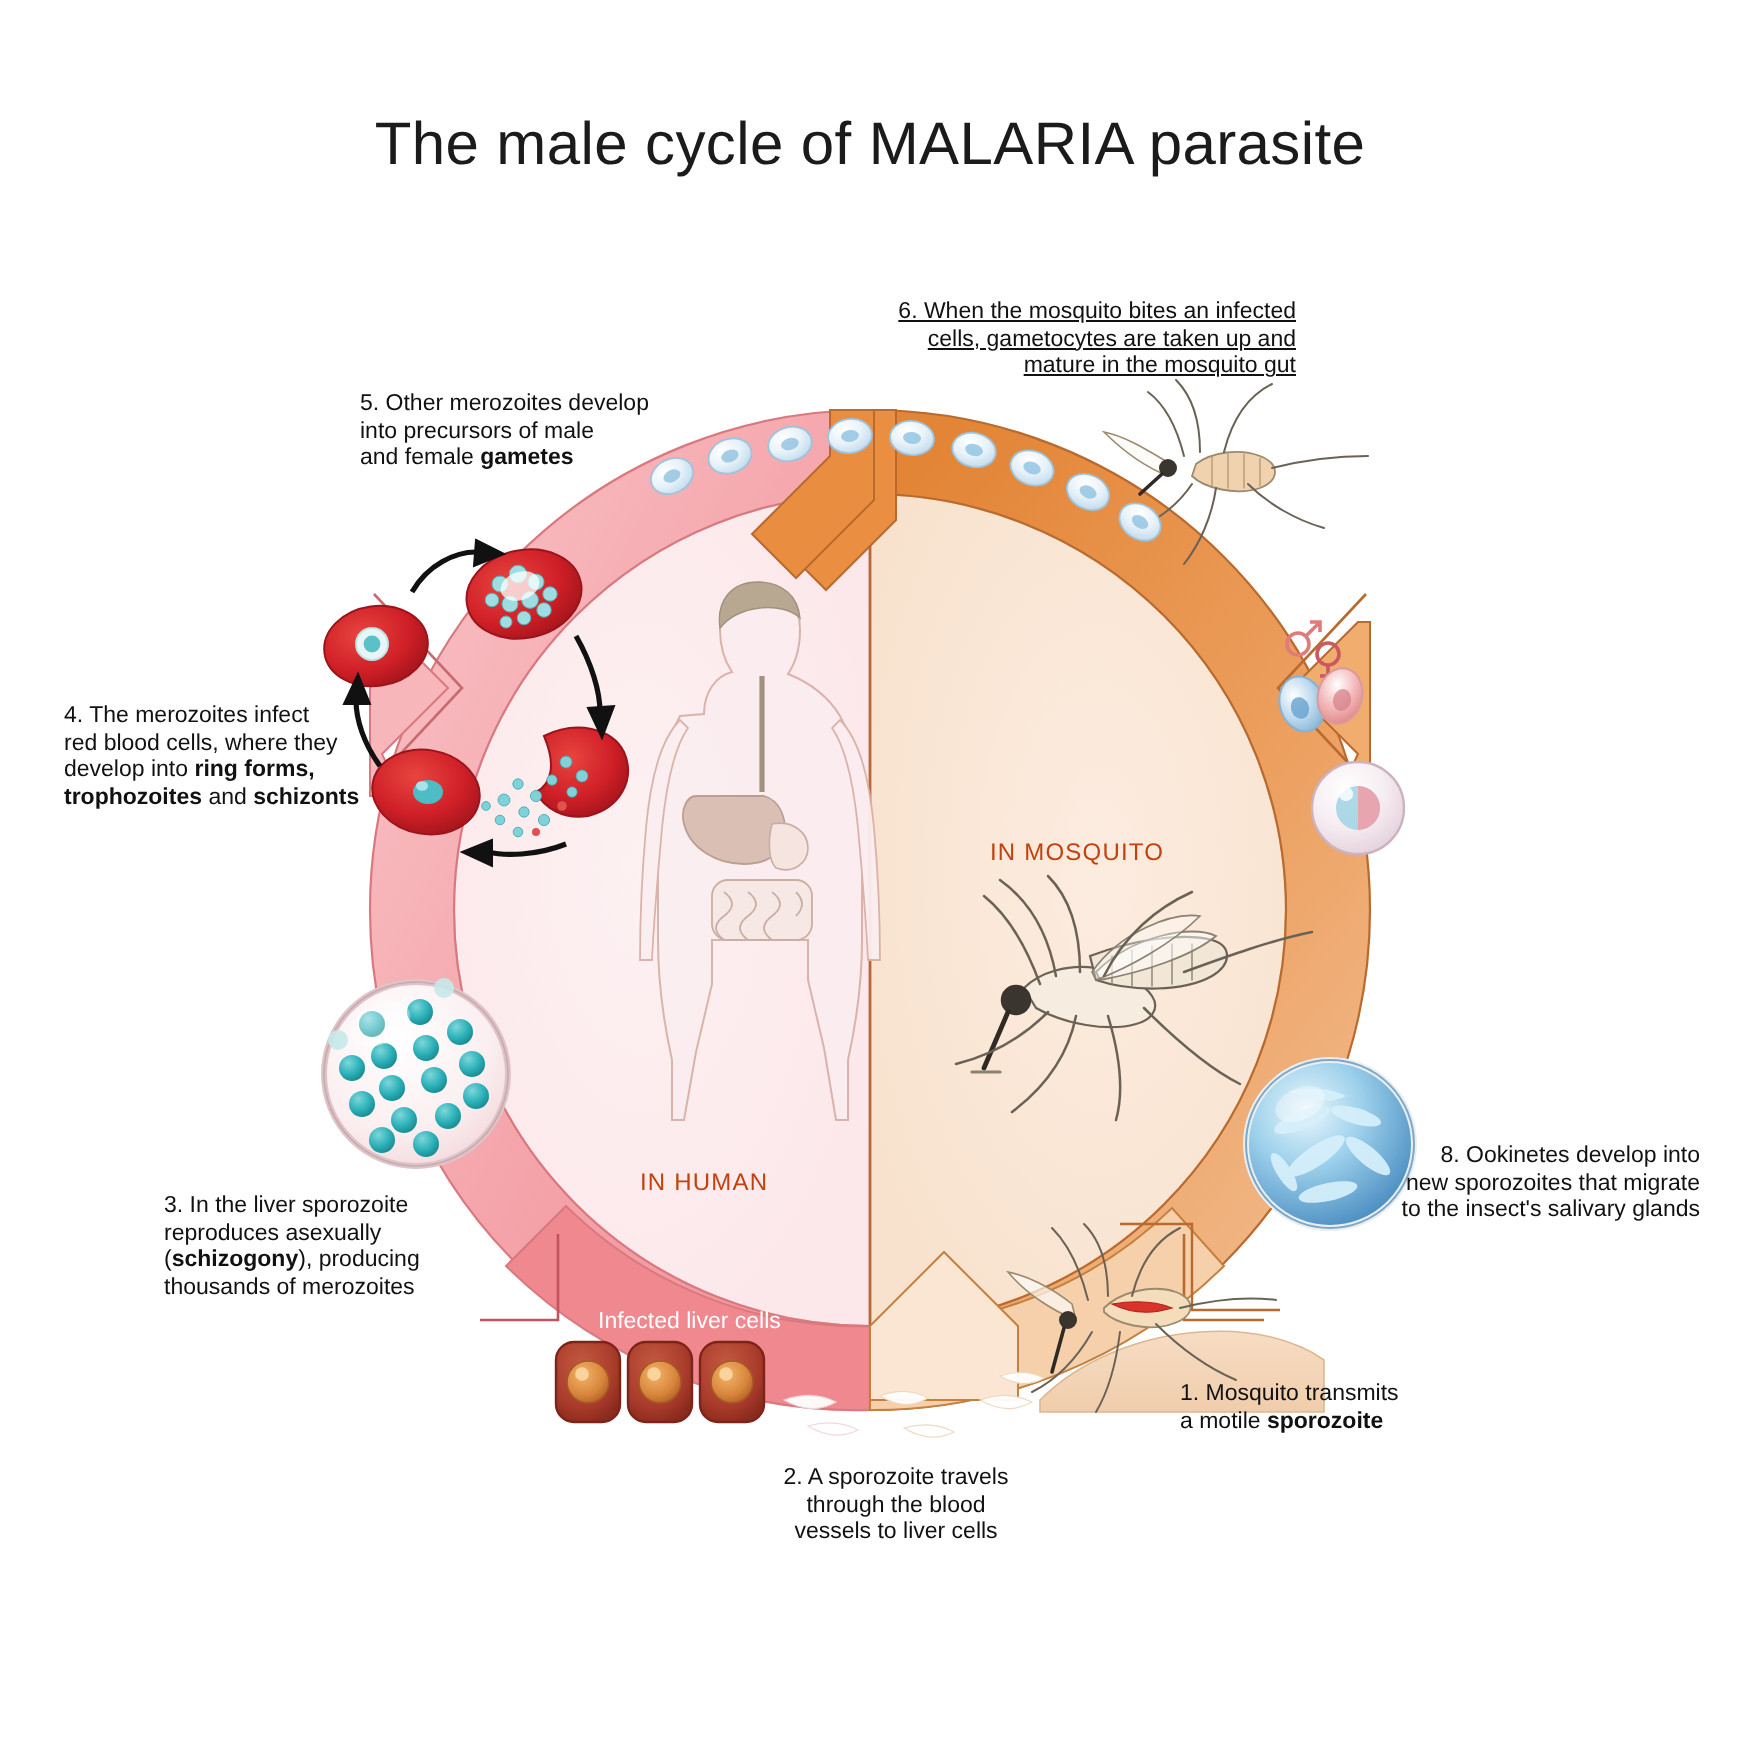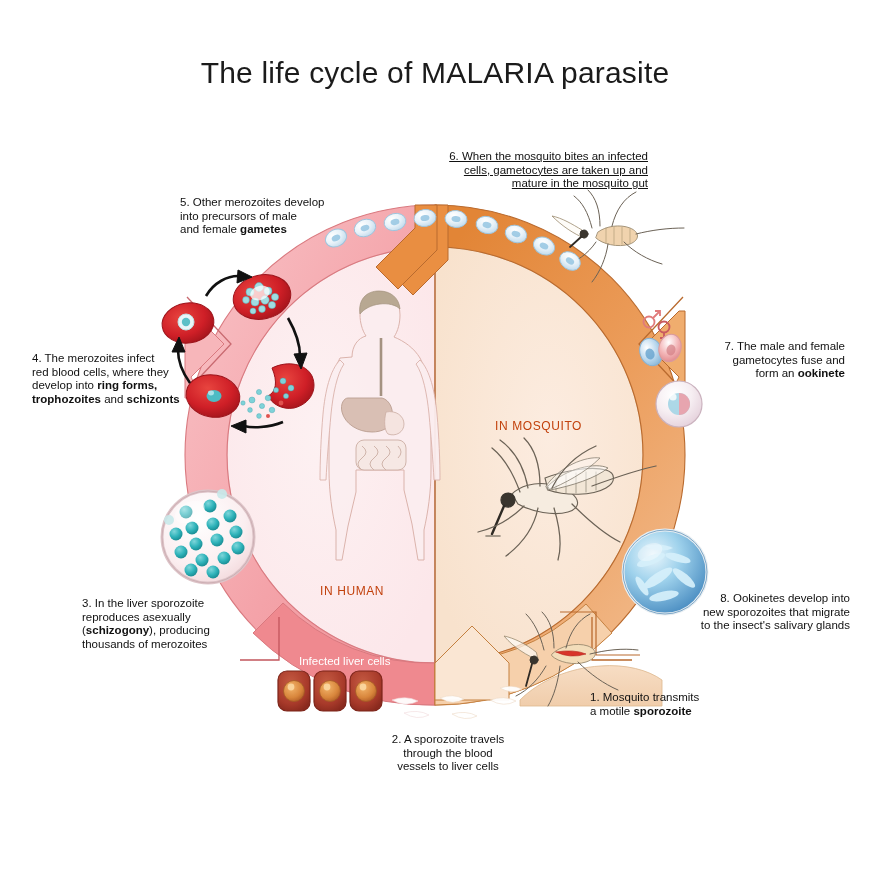--- a/index.html
+++ b/index.html
@@ -51,21 +51,21 @@
     color:#ffffff;
     white-space:nowrap;
     margin-left:21px;
   }
 </style>
 </head>
 <body>
 
 <div id="stage">
 
-  <div class="title">The life cycle of MALARIA parasite</div>
+  <div class="title">The male cycle of MALARIA parasite</div>
 
   <svg class="diagram" viewBox="0 0 870 870">
     <defs>
       <radialGradient id="gHumanInt" cx="45%" cy="45%" r="65%">
         <stop offset="0%" stop-color="#fdf1f2"></stop>
         <stop offset="100%" stop-color="#fce7ea"></stop>
       </radialGradient>
       <radialGradient id="gMosqInt" cx="55%" cy="45%" r="65%">
         <stop offset="0%" stop-color="#fcece0"></stop>
         <stop offset="100%" stop-color="#f8e2cd"></stop>
@@ -501,17 +501,16 @@
   <div class="callout c-left" style="left:180px;top:196px;width:175px;"><div><span>5. Other merozoites develop</span></div><div><span> into precursors of male</span></div><div><span>and female </span><b>gametes</b></div></div>
 
   <div class="callout c-left" style="left:32px;top:352px;width:178px;"><div><span>4. The merozoites infect</span></div><div><span>red blood cells, where they</span></div><div><span>develop into </span><b>ring forms,</b></div><div><b>trophozoites</b><span> and </span><b>schizonts</b></div></div>
 
   <div class="callout c-left" style="left:82px;top:597px;width:170px;"><div><span>3. In the liver sporozoite</span></div><div><span>reproduces asexually</span></div><div><span>(</span><b>schizogony</b><span>), producing</span></div><div><span>thousands of merozoites</span></div></div>
 
   <div class="callout c-center" style="left:378px;top:733px;width:140px;"><div><span>2. A sporozoite travels</span></div><div><span>through the blood</span></div><div><span>vessels to liver cells</span></div></div>
 
   <div class="callout c-left" style="left:590px;top:691px;width:160px;"><div><span>1. Mosquito transmits</span></div><div><span>a motile </span><b>sporozoite</b></div></div>
 
-  <div class="callout c-right" style="left:688px;top:592px;width:162px;text-align:right;"><div><span>8. Ookinetes develop into</span></div><div><span>new sporozoites that migrate</span></div><div><span>to the insect's salivary glands</span></div></div>
-
-  <div class="callout c-right" style="left:690px;top:340px;width:155px;"><div><span>7. The male and female</span></div><div><span>gametocytes fuse and</span></div><div><span>form an </span><b>ookinete</b></div></div>
+  <div class="callout c-right" style="left:688px;top:572px;width:162px;text-align:right;"><div><span>8. Ookinetes develop into</span></div><div><span>new sporozoites that migrate</span></div><div><span>to the insect's salivary glands</span></div></div>
+
 
 </div>
 
 </body></html>

